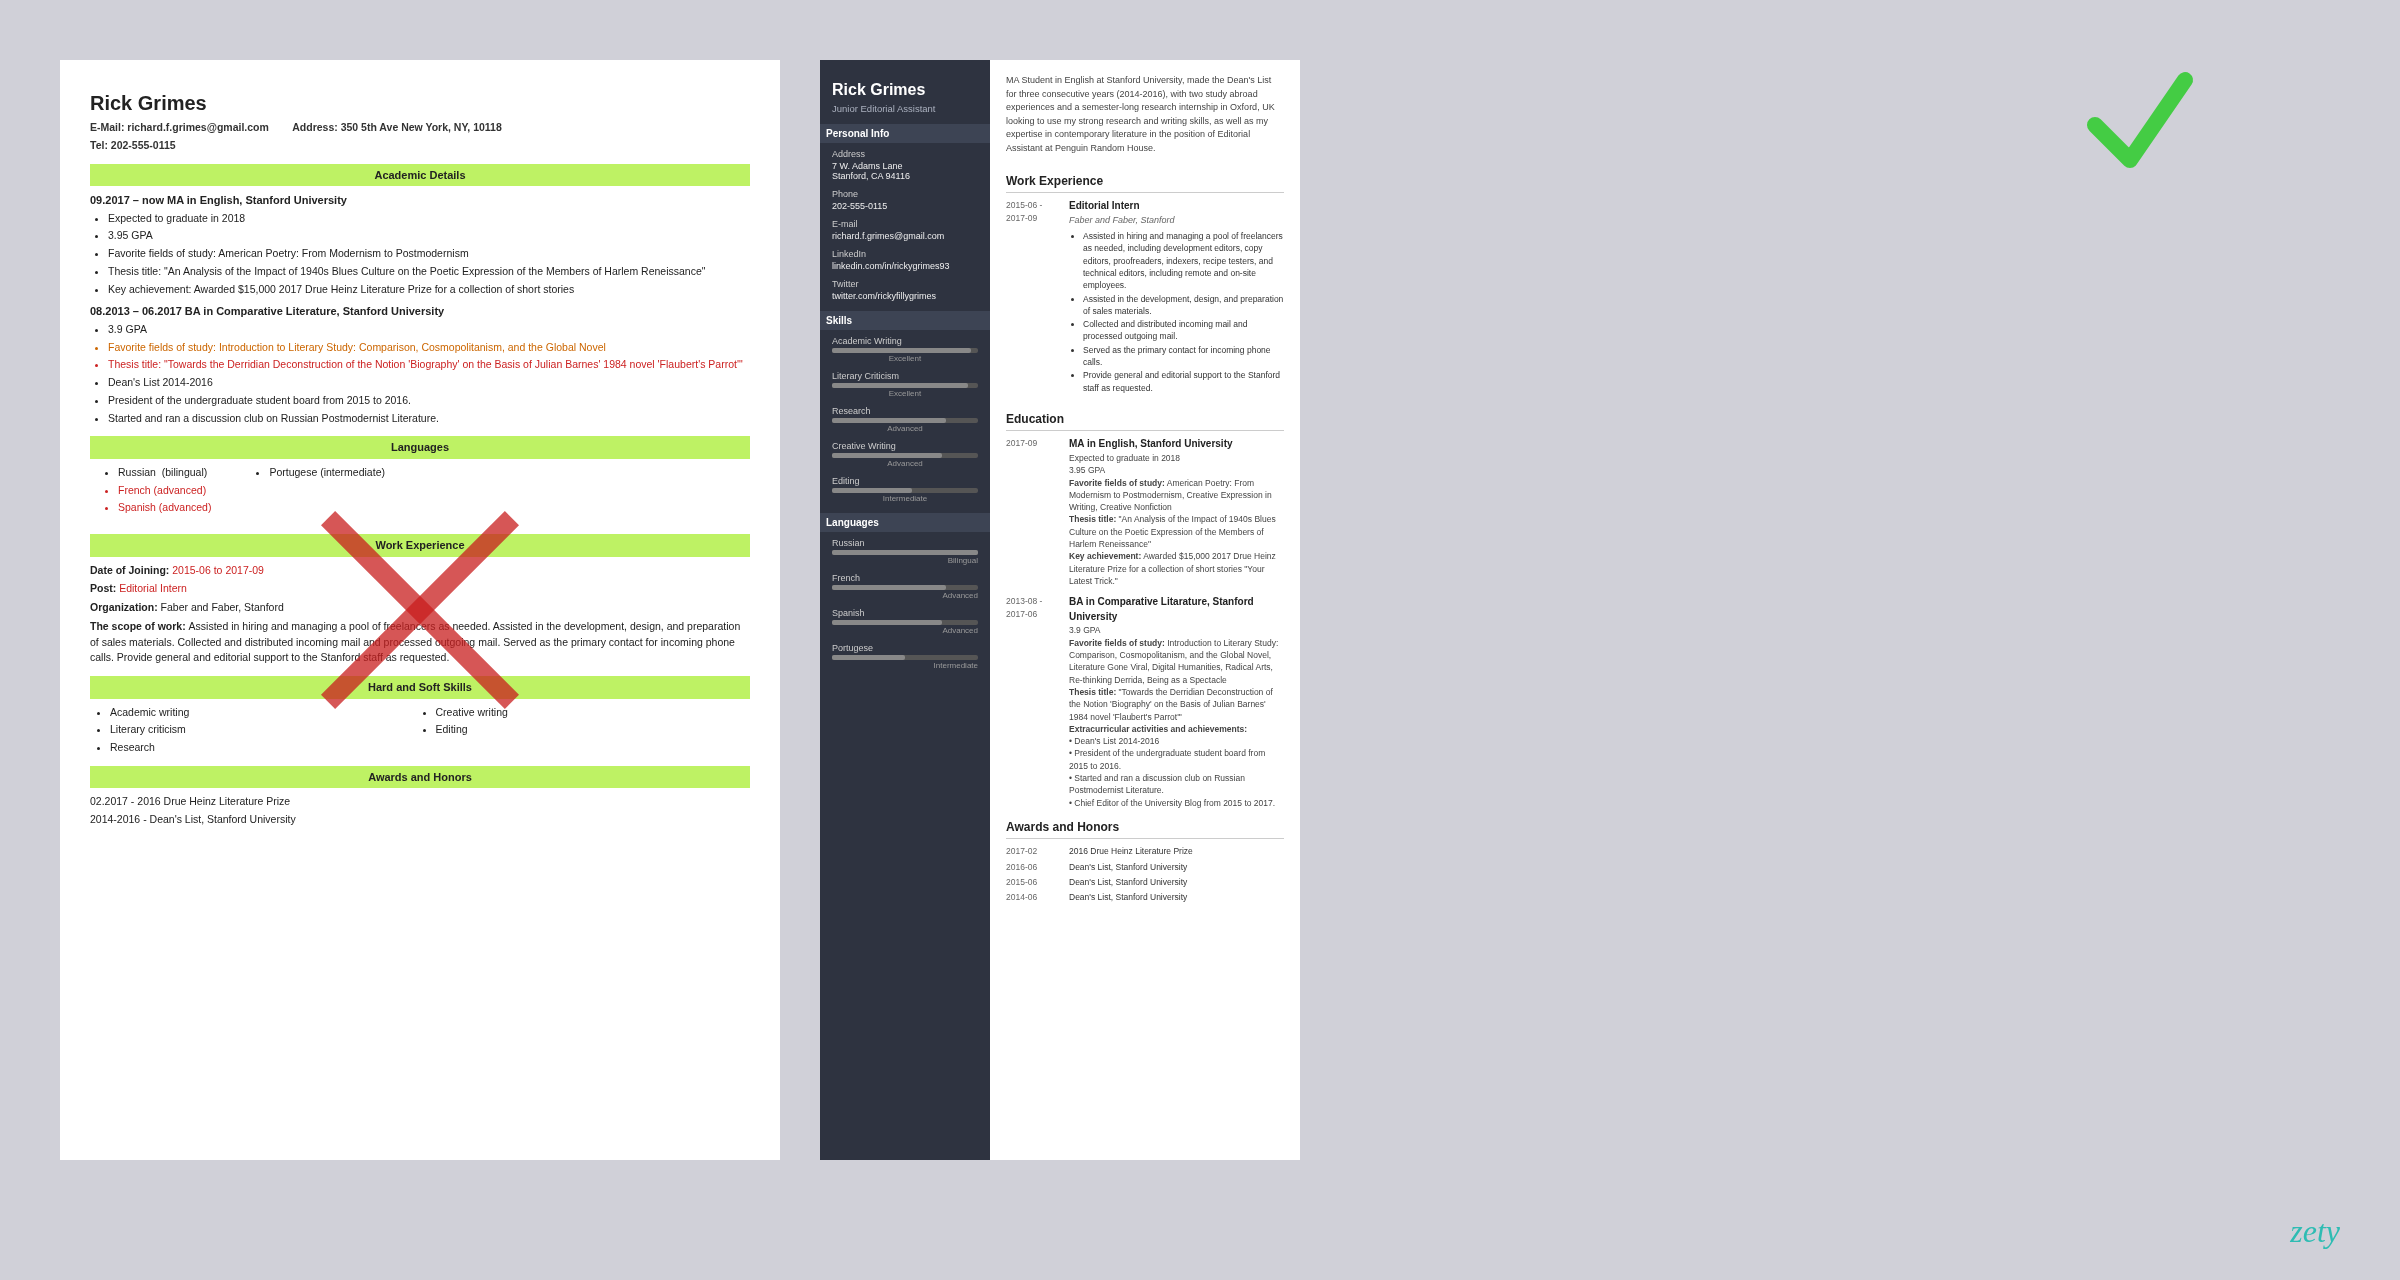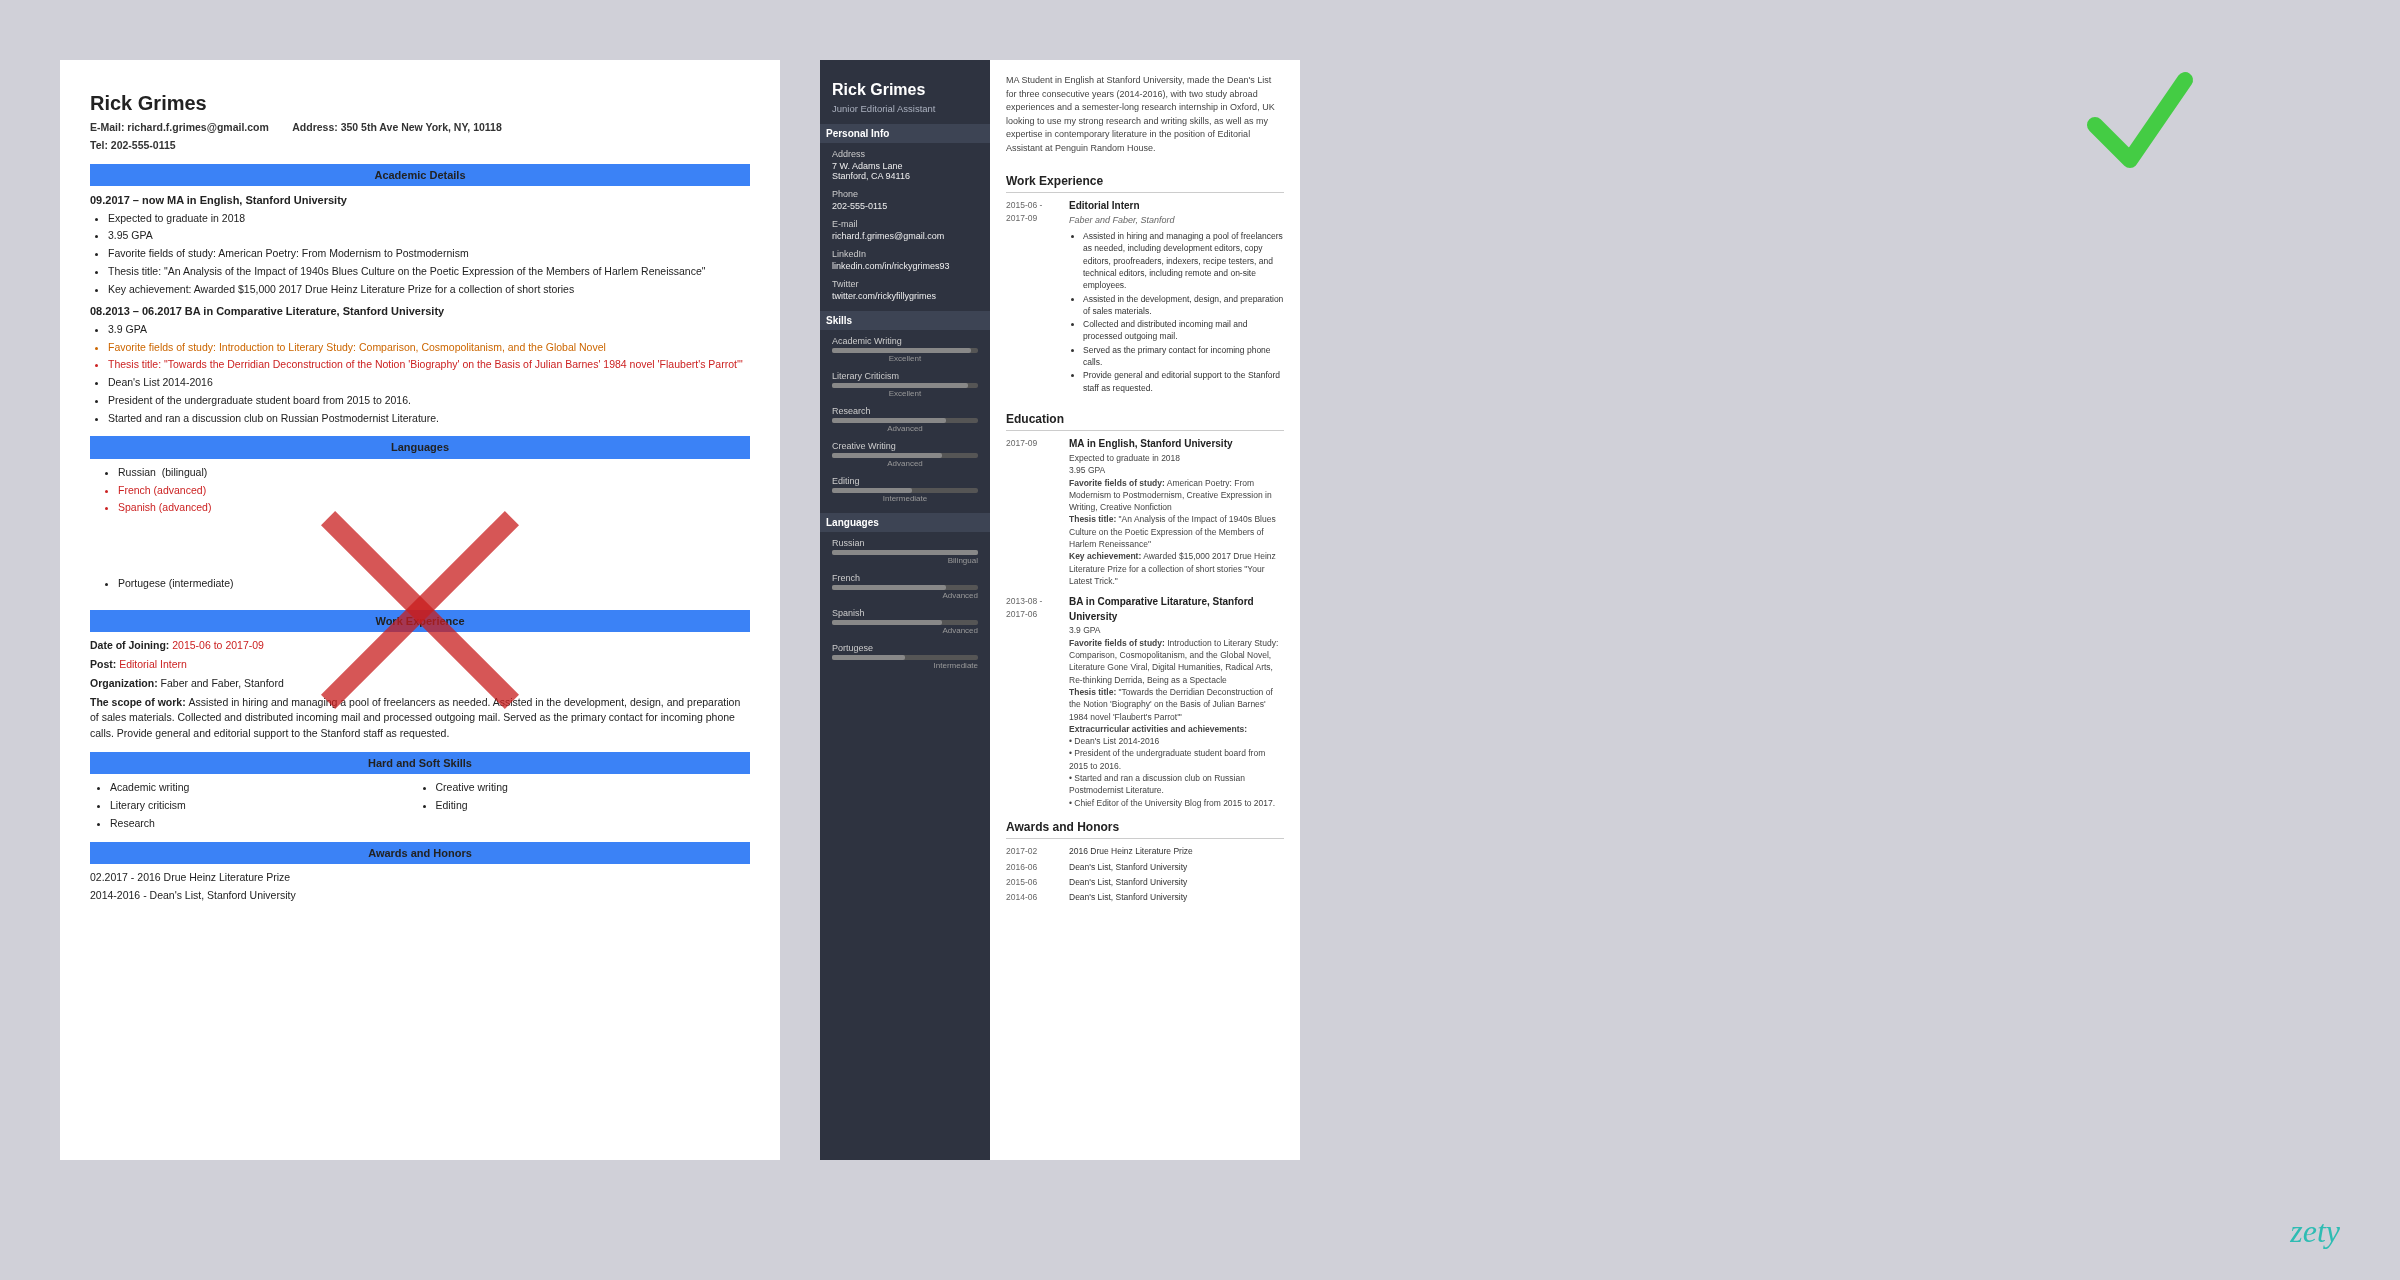--- a/index.html
+++ b/index.html
@@ -49,21 +49,21 @@
       font-size: 10.5px;
       color: #333;
       margin-bottom: 2px;
     }
 
     .resume-left .contact-line span {
       font-weight: bold;
     }
 
     .section-header {
-      background: #3b82f6;
+      background: #bef264;
       text-align: center;
       font-size: 11px;
       font-weight: bold;
       padding: 3px 0;
       margin: 10px 0 6px 0;
       color: #222;
     }
 
     .resume-left .edu-degree {
       font-weight: bold;
@@ -76,23 +76,22 @@
       margin-bottom: 6px;
     }
 
     .resume-left ul li {
       margin-bottom: 2px;
       font-size: 10.5px;
     }
 
     .resume-left .lang-columns {
       display: flex;
-      gap: 52px;
+      gap: 40px;
       padding-left: 10px;
-      flex-direction: column;
     }
 
     .resume-left .lang-columns ul {
       list-style: disc;
     }
 
     .resume-left .work-field {
       font-size: 10.5px;
       margin-bottom: 3px;
     }

